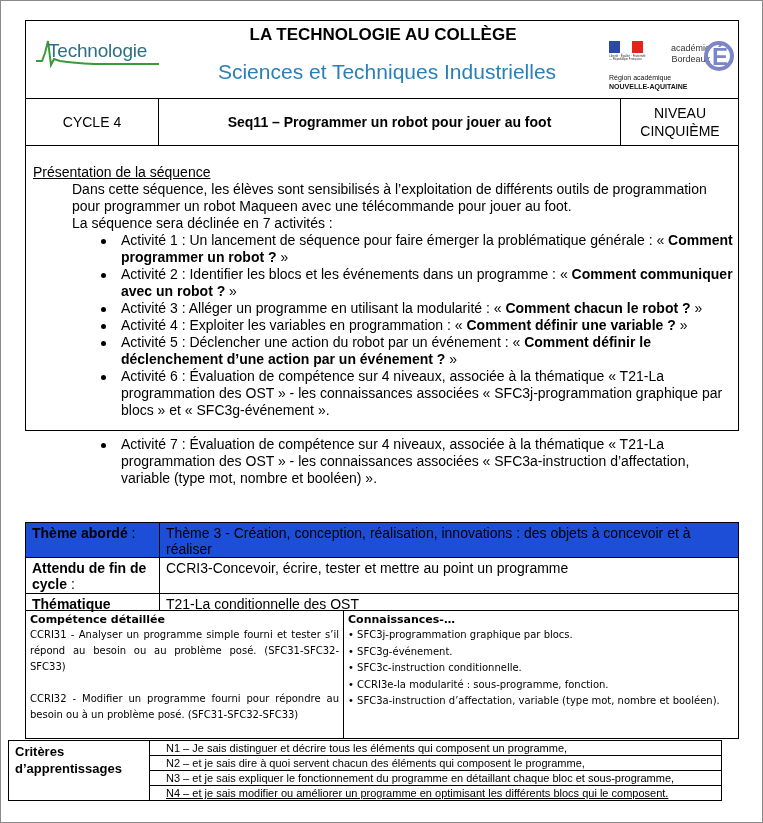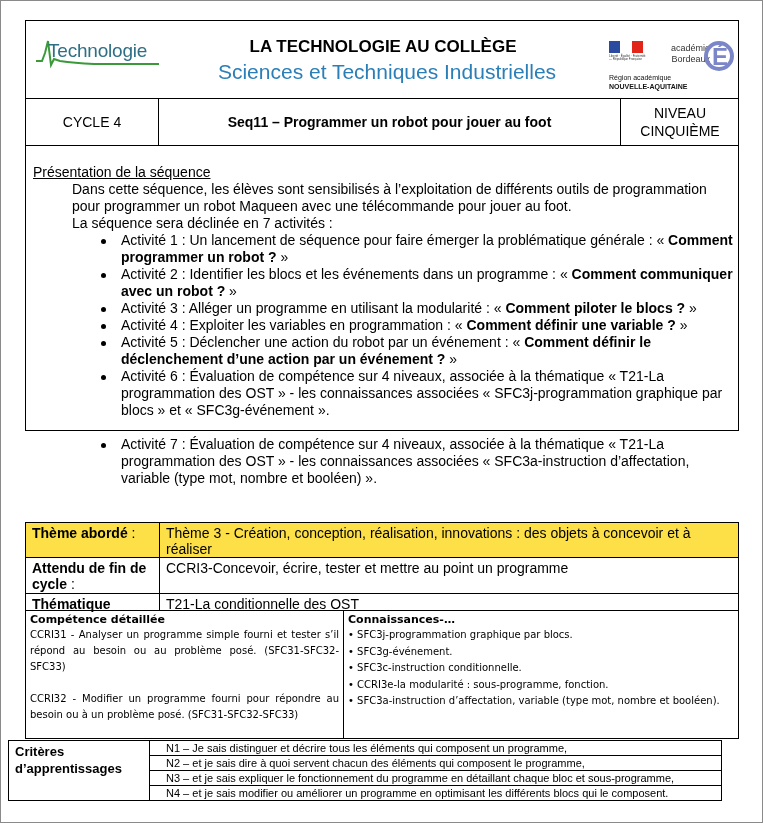--- a/index.html
+++ b/index.html
@@ -7,21 +7,21 @@
     width:763px; height:823px; background:#ffffff; position:relative; overflow:hidden;
     font-family:"Liberation Sans", sans-serif; color:#000;
   }
   .frame { position:absolute; left:0; top:0; width:761px; height:821px; border:1px solid #8a8a8a; }
   .box { position:absolute; border:1px solid #000; box-sizing:border-box; }
 
   
   .hdr { left:25px; top:20px; width:714px; height:79px; }
   .logo { position:absolute; left:8px; top:14px; width:130px; height:40px; }
   .logo-text { position:absolute; left:14px; top:5px; font-size:19px; color:#2f6f86; font-family:"Liberation Sans", sans-serif; letter-spacing:-0.2px; }
-  .title1 { position:absolute; left:0; width:714px; top:16px; text-align:center; font-weight:bold; font-size:17px; }
+  .title1 { position:absolute; left:0; width:714px; top:4px; text-align:center; font-weight:bold; font-size:17px; }
   .title2 { position:absolute; left:0; width:714px; top:39px; text-align:center; font-size:21px; color:#2a7fb8; padding-left:4px; }
   .gov { position:absolute; left:583px; top:20px; width:50px; }
   .flag { display:flex; width:34px; height:12px; }
   .flag span { flex:1; }
   .gov-small { font-size:3px; color:#333; margin-top:2px; width:40px; height:8px; line-height:3px; }
   .academie { position:absolute; left:638px; top:18px; width:70px; height:38px; }
   .acad-text { position:absolute; left:6px; top:4px; font-size:9px; color:#333; line-height:11px; text-align:right; width:40px; }
   .acad-circle { position:absolute; left:40px; top:2px; width:30px; height:30px; border:4px solid #7b86c8; border-radius:50%; box-sizing:border-box; }
   .acad-e { position:absolute; left:48px; top:4px; font-size:24px; font-weight:bold; color:#7b86c8; }
   .region { position:absolute; left:583px; top:52px; font-size:7px; line-height:9px; color:#111; }
@@ -39,39 +39,39 @@
   .pres-title { text-decoration:underline; }
   .pres-para { margin-left:39px; }
   ul.acts { margin:0; padding:0; list-style:none; margin-left:64px; }
   ul.acts li { position:relative; padding-left:24px; }
   ul.acts li::before { content:""; position:absolute; left:4px; top:7px; width:5px; height:5px; border-radius:50%; background:#000; }
   ul.acts li.gap { margin-top:17px; }
 
   
   .theme { position:absolute; left:25px; top:522px; width:714px; }
   .trow { position:relative; border:1px solid #000; border-top:none; box-sizing:border-box; display:flex; font-size:14px; line-height:16px; }
-  .trow.first { border-top:1px solid #000; background:#fde047; }
+  .trow.first { border-top:1px solid #000; background:#1d4ed8; }
   .tlabel { width:134px; padding:2px 0 0 6px; box-sizing:border-box; font-weight:bold; border-right:1px solid #000; }
   .tval { flex:1; padding:2px 6px 0 6px; }
 
   
   .comp { position:absolute; left:25px; top:610px; width:714px; height:129px; border:1px solid #000; border-top:none; box-sizing:border-box; font-family:"DejaVu Sans", sans-serif; }
   .comp-left { position:absolute; left:0; top:0; width:318px; height:128px; border-right:1px solid #000; padding:2px 4px; box-sizing:border-box; }
   .comp-right { position:absolute; left:318px; top:0; width:395px; height:128px; padding:2px 4px; box-sizing:border-box; }
   .comp-h { font-weight:bold; font-size:11px; line-height:15px; }
   .comp-p { font-size:10px; line-height:16px; text-align:justify; }
   .comp-p.spaced { margin-top:16px; }
   .know { font-size:10px; line-height:16.5px; text-align:justify; }
 
   
   .crit { position:absolute; left:8px; top:740px; width:714px; height:61px; border:1px solid #000; box-sizing:border-box; }
   .crit-label { position:absolute; left:6px; top:2px; width:130px; font-weight:bold; font-size:13px; line-height:17px; }
   .crit-list { position:absolute; left:140px; top:0; right:0; }
   .crit-item { height:15px; border-left:1px solid #000; border-bottom:1px solid #000; font-size:11px; line-height:14px; padding-left:16px; white-space:nowrap; overflow:hidden; box-sizing:border-box; }
-  .crit-item:last-child { border-bottom:none; }
+  .crit-item:last-child { border-bottom:none;text-decoration:underline; }
 </style>
 </head>
 <body>
 
 <div class="frame"></div>
 
 <div class="box hdr">
   <div class="logo">
     <svg width="130" height="40" viewBox="0 0 130 40" style="position:absolute;left:0;top:0">
       <path d="M2 26 L8 26 L11 18 L14 6 L17 30 L20 24 L26 26 Q40 28 60 29 L125 29" fill="none" stroke="#3a9a3a" stroke-width="2"></path>
@@ -114,21 +114,21 @@
 </div>
 
 <div class="box pres">
   <div class="pres-inner">
     <div class="pres-title">Présentation de la séquence</div>
     <div class="pres-para">Dans cette séquence, les élèves sont sensibilisés à l’exploitation de différents outils de programmation pour programmer un robot Maqueen avec une télécommande pour jouer au foot.</div>
     <div class="pres-para">La séquence sera déclinée en 7 activités :</div>
     <ul class="acts">
       <li><span>Activité 1 : Un lancement de séquence pour faire émerger la problématique générale : </span><span>« </span><b>Comment programmer un robot ?</b><span> »</span></li>
       <li><span>Activité 2 : Identifier les blocs et les événements dans un programme : </span><span>« </span><b>Comment communiquer avec un robot ?</b><span> »</span></li>
-      <li><span>Activité 3 : Alléger un programme en utilisant la modularité : </span><span>«  </span><b>Comment piloter le blocs ?</b><span> »</span></li>
+      <li><span>Activité 3 : Alléger un programme en utilisant la modularité : </span><span>«  </span><b>Comment chacun le robot ?</b><span> »</span></li>
       <li><span>Activité 4 : Exploiter les variables en programmation : </span><span>«  </span><b>Comment définir une variable ?</b><span> »</span></li>
       <li><span>Activité 5 : Déclencher une action du robot par un événement : </span><span>«  </span><b>Comment définir le déclenchement d’une action par un événement ?</b><span> »</span></li>
       <li><span>Activité 6 : Évaluation de compétence sur 4 niveaux, associée à la thématique « T21-La programmation des OST » - les connaissances associées « SFC3j-programmation graphique par blocs » et « SFC3g-événement ».</span></li>
       <li class="gap"><span>Activité 7 : Évaluation de compétence sur 4 niveaux, associée à la thématique « T21-La programmation des OST » - les connaissances associées « SFC3a-instruction d’affectation, variable (type mot, nombre et booléen) ».</span></li>
     </ul>
   </div>
 </div>
 
 <div class="theme">
   <div class="trow first">

